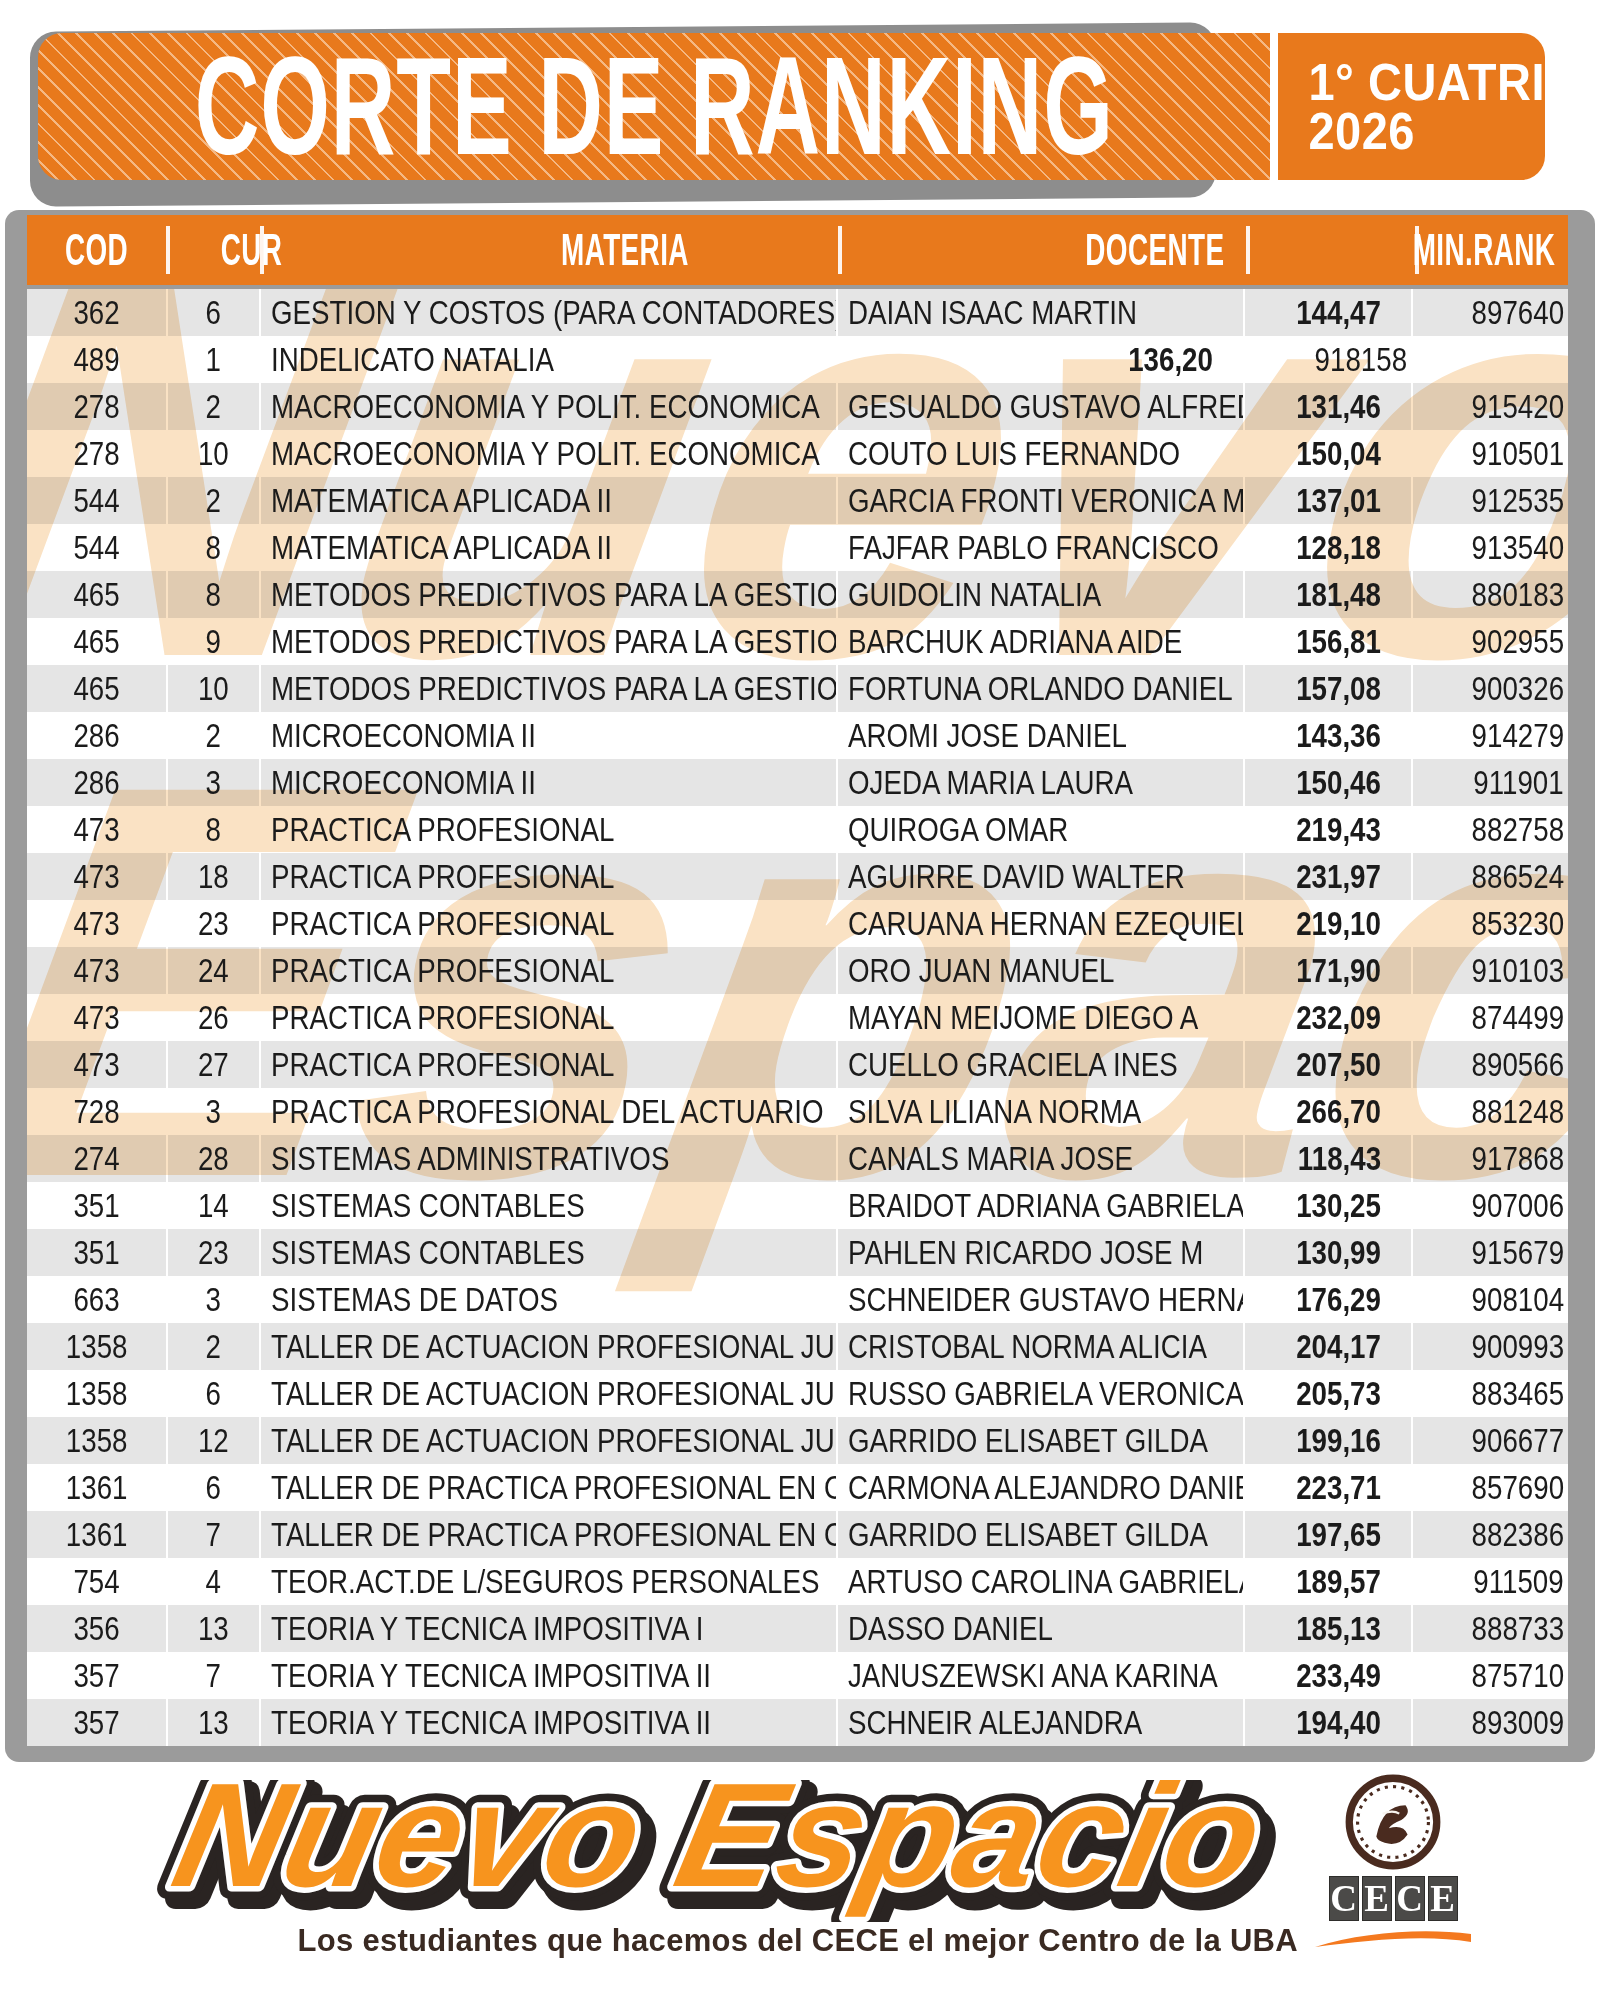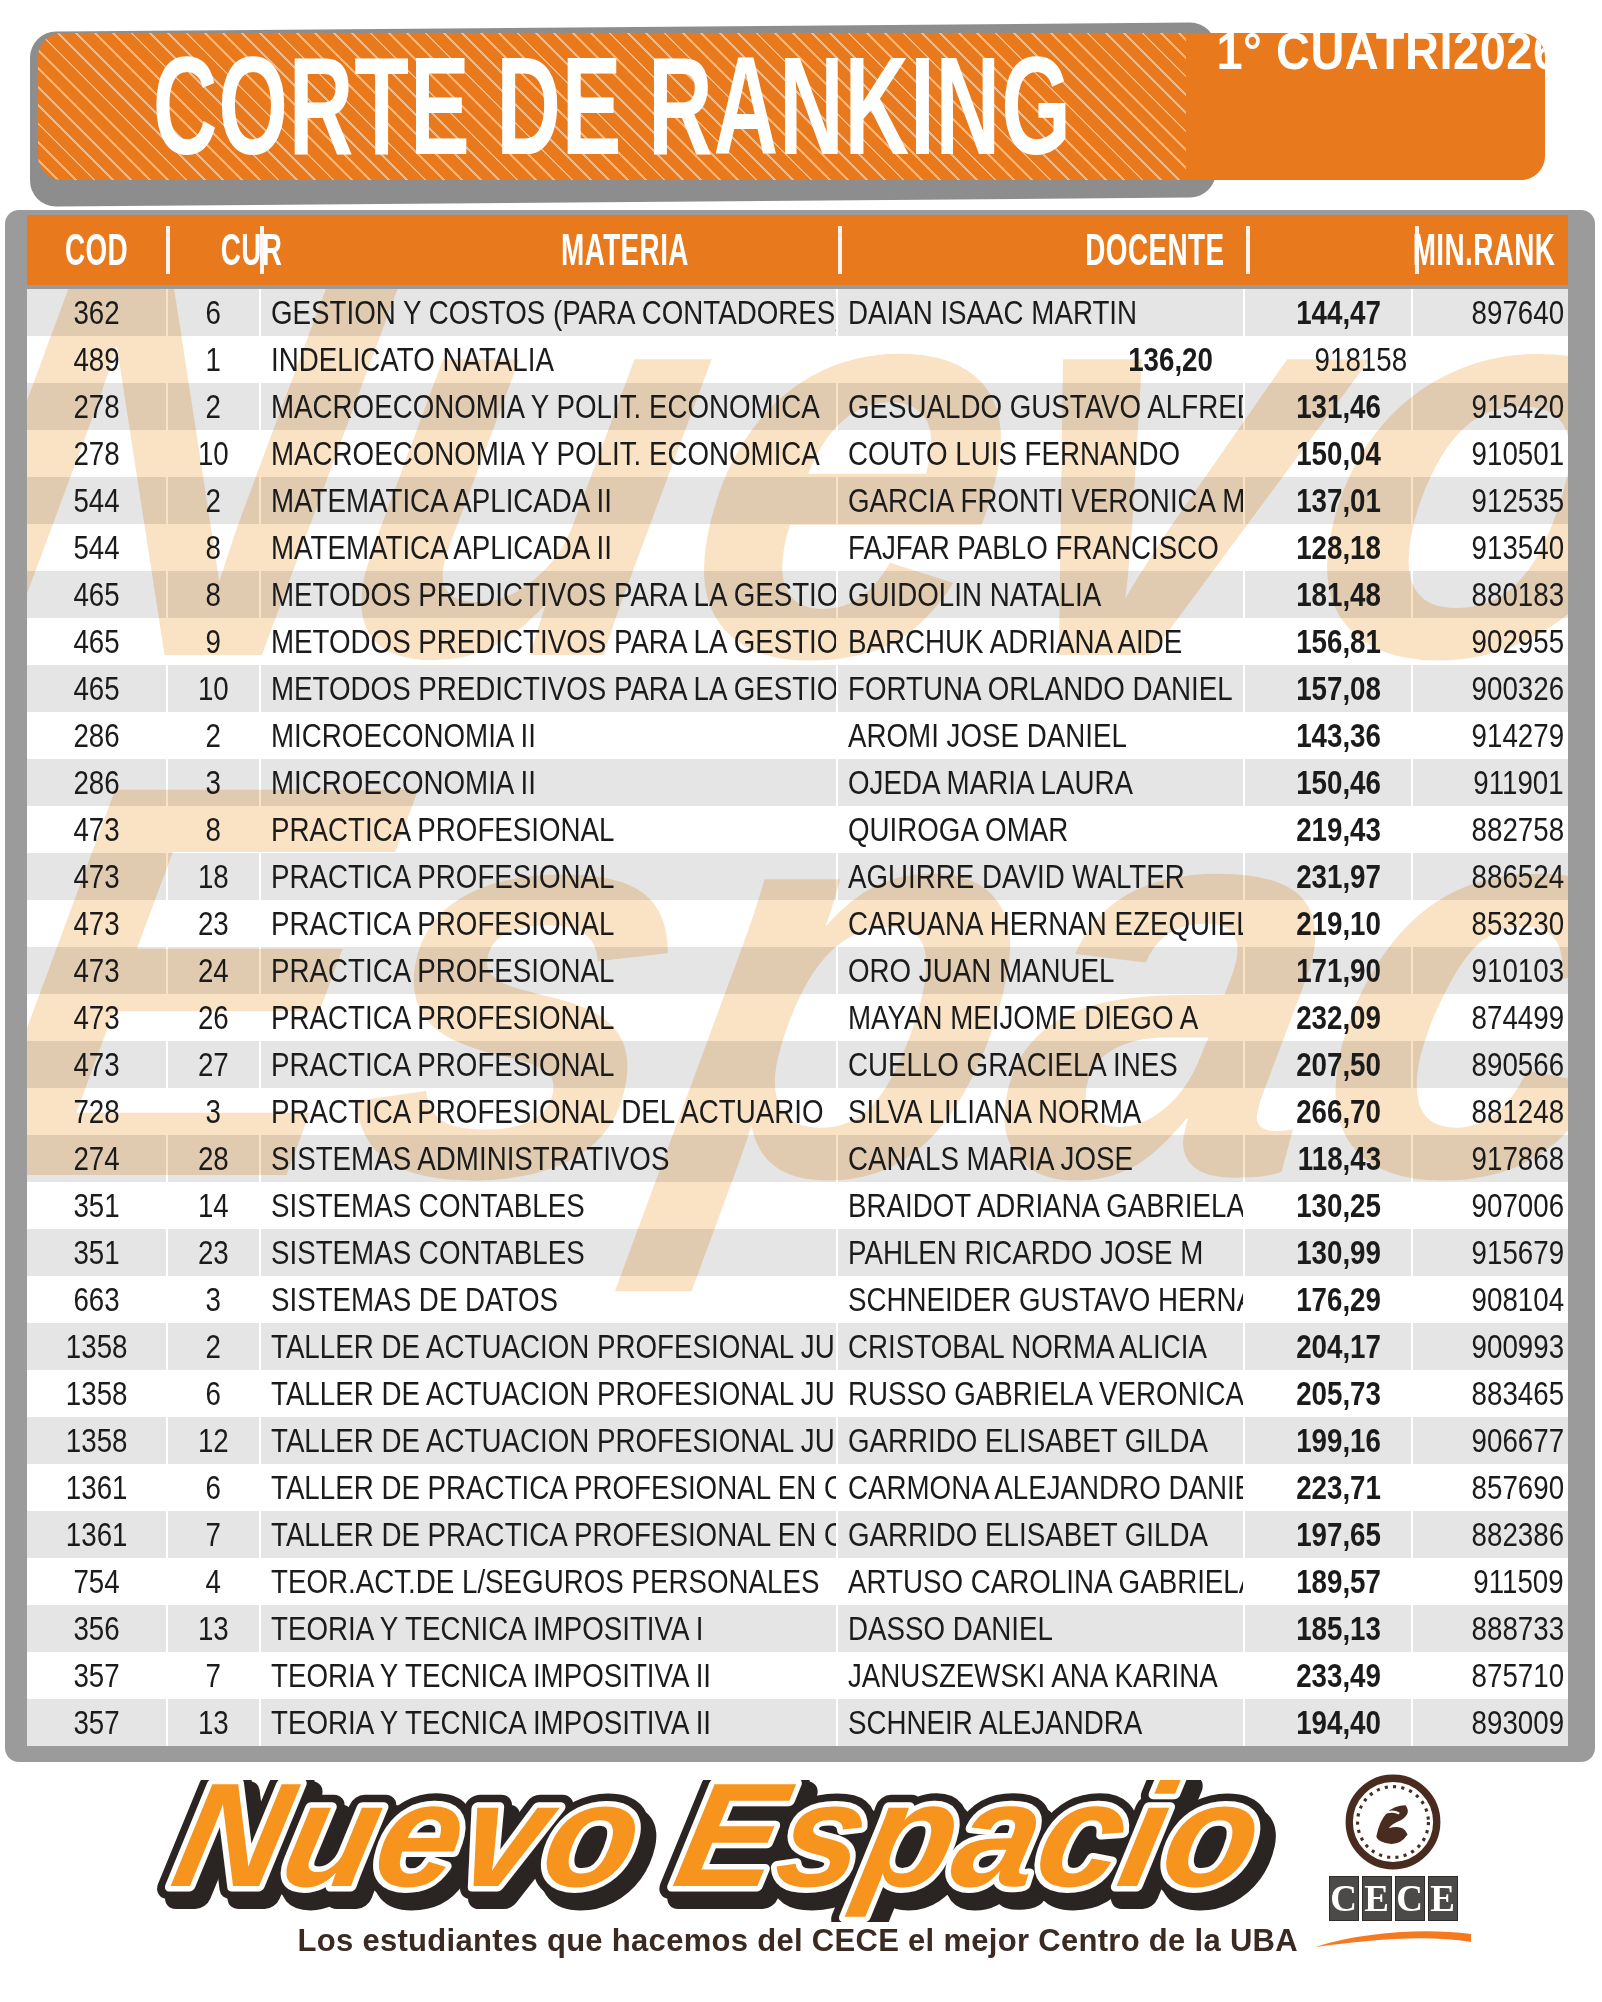--- a/index.html
+++ b/index.html
@@ -25,21 +25,21 @@
       #e8791c;
     display:flex; align-items:center; justify-content:center;
   }
   .banner-title {
     color:#ffffff; font-size:112px; font-weight:bold; white-space:nowrap;
     letter-spacing:1px; transform:scale(0.80,1.24); transform-origin:center;
   }
   .banner-sep { width:9px; height:100%; background:#ffffff; }
   .banner-right {
     flex:1; background:#e8791c; color:#ffffff;
-    display:flex; justify-content:center; padding-left:30px;
+    display:flex; flex-direction:column; justify-content:center; padding-left:30px;
   }
   .period-line {
     font-size:47px; font-weight:bold; line-height:1.04; white-space:nowrap;
     transform:scaleY(1.12); transform-origin:left center; letter-spacing:0.5px;
   }
 
   
   .table-block { position:absolute; left:27px; top:215px; width:1541px; }
   .table-backdrop {
     position:absolute; left:-22px; top:-5px; right:-27px; bottom:-16px;

